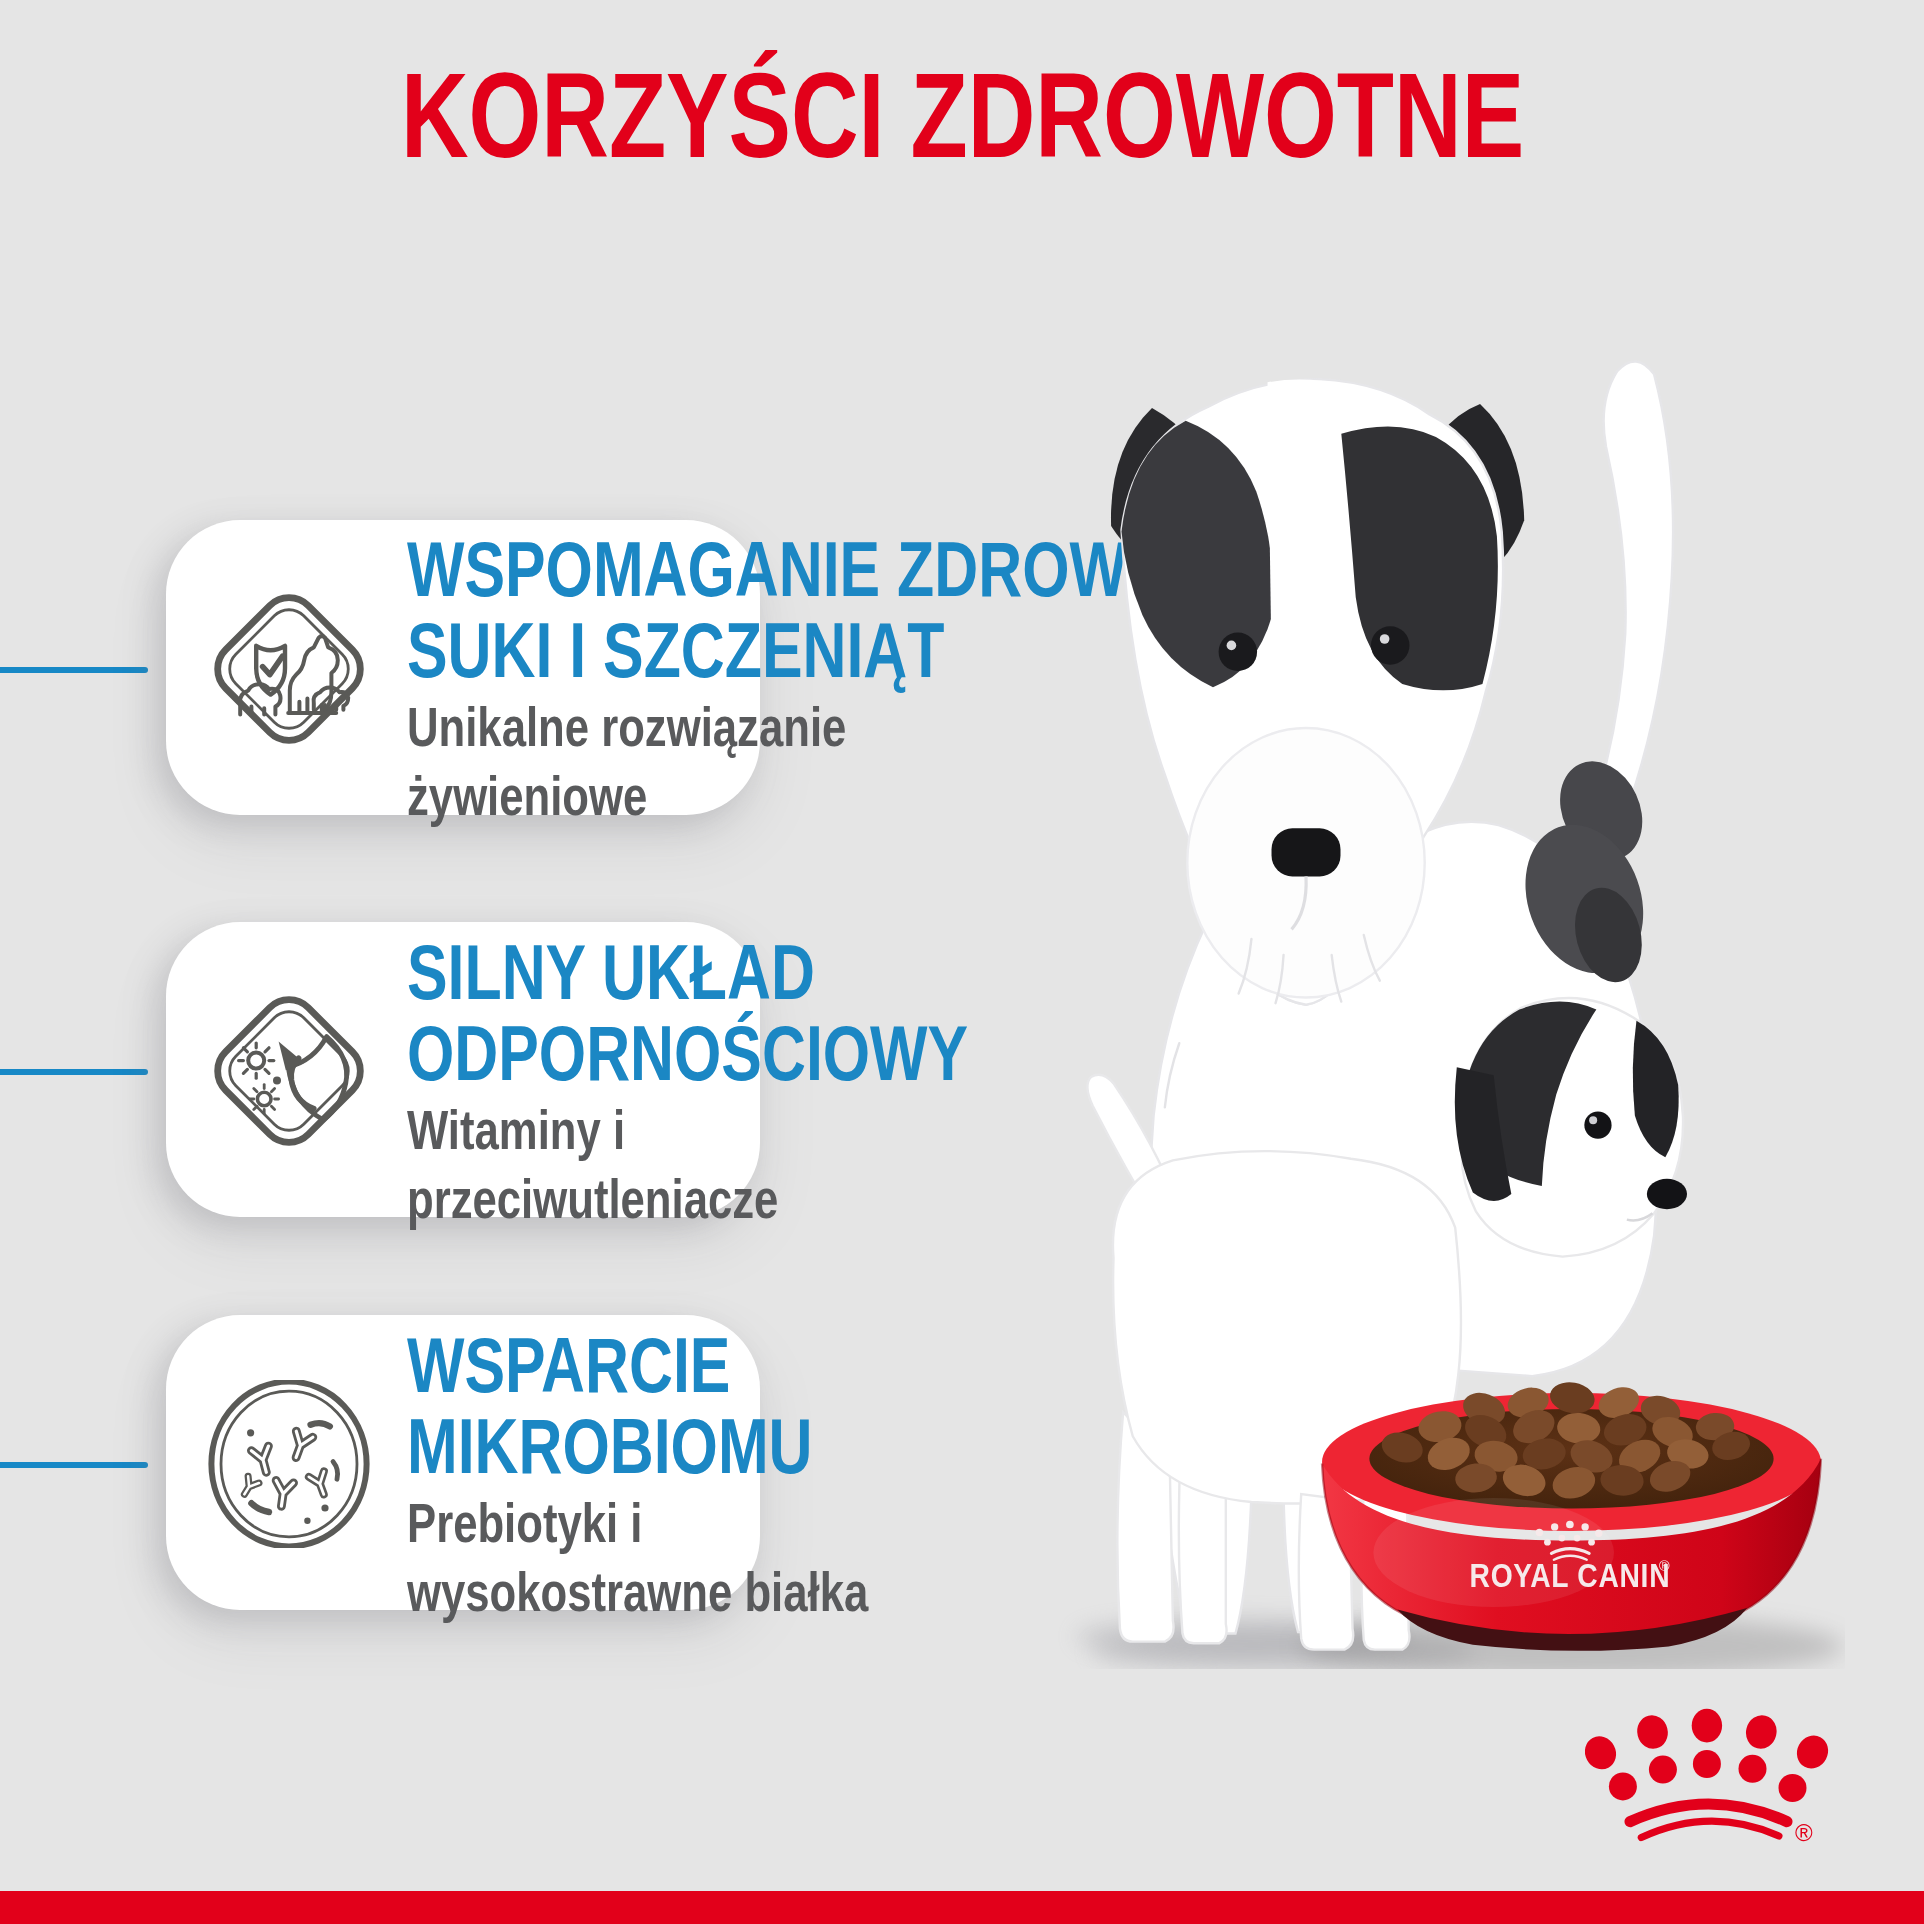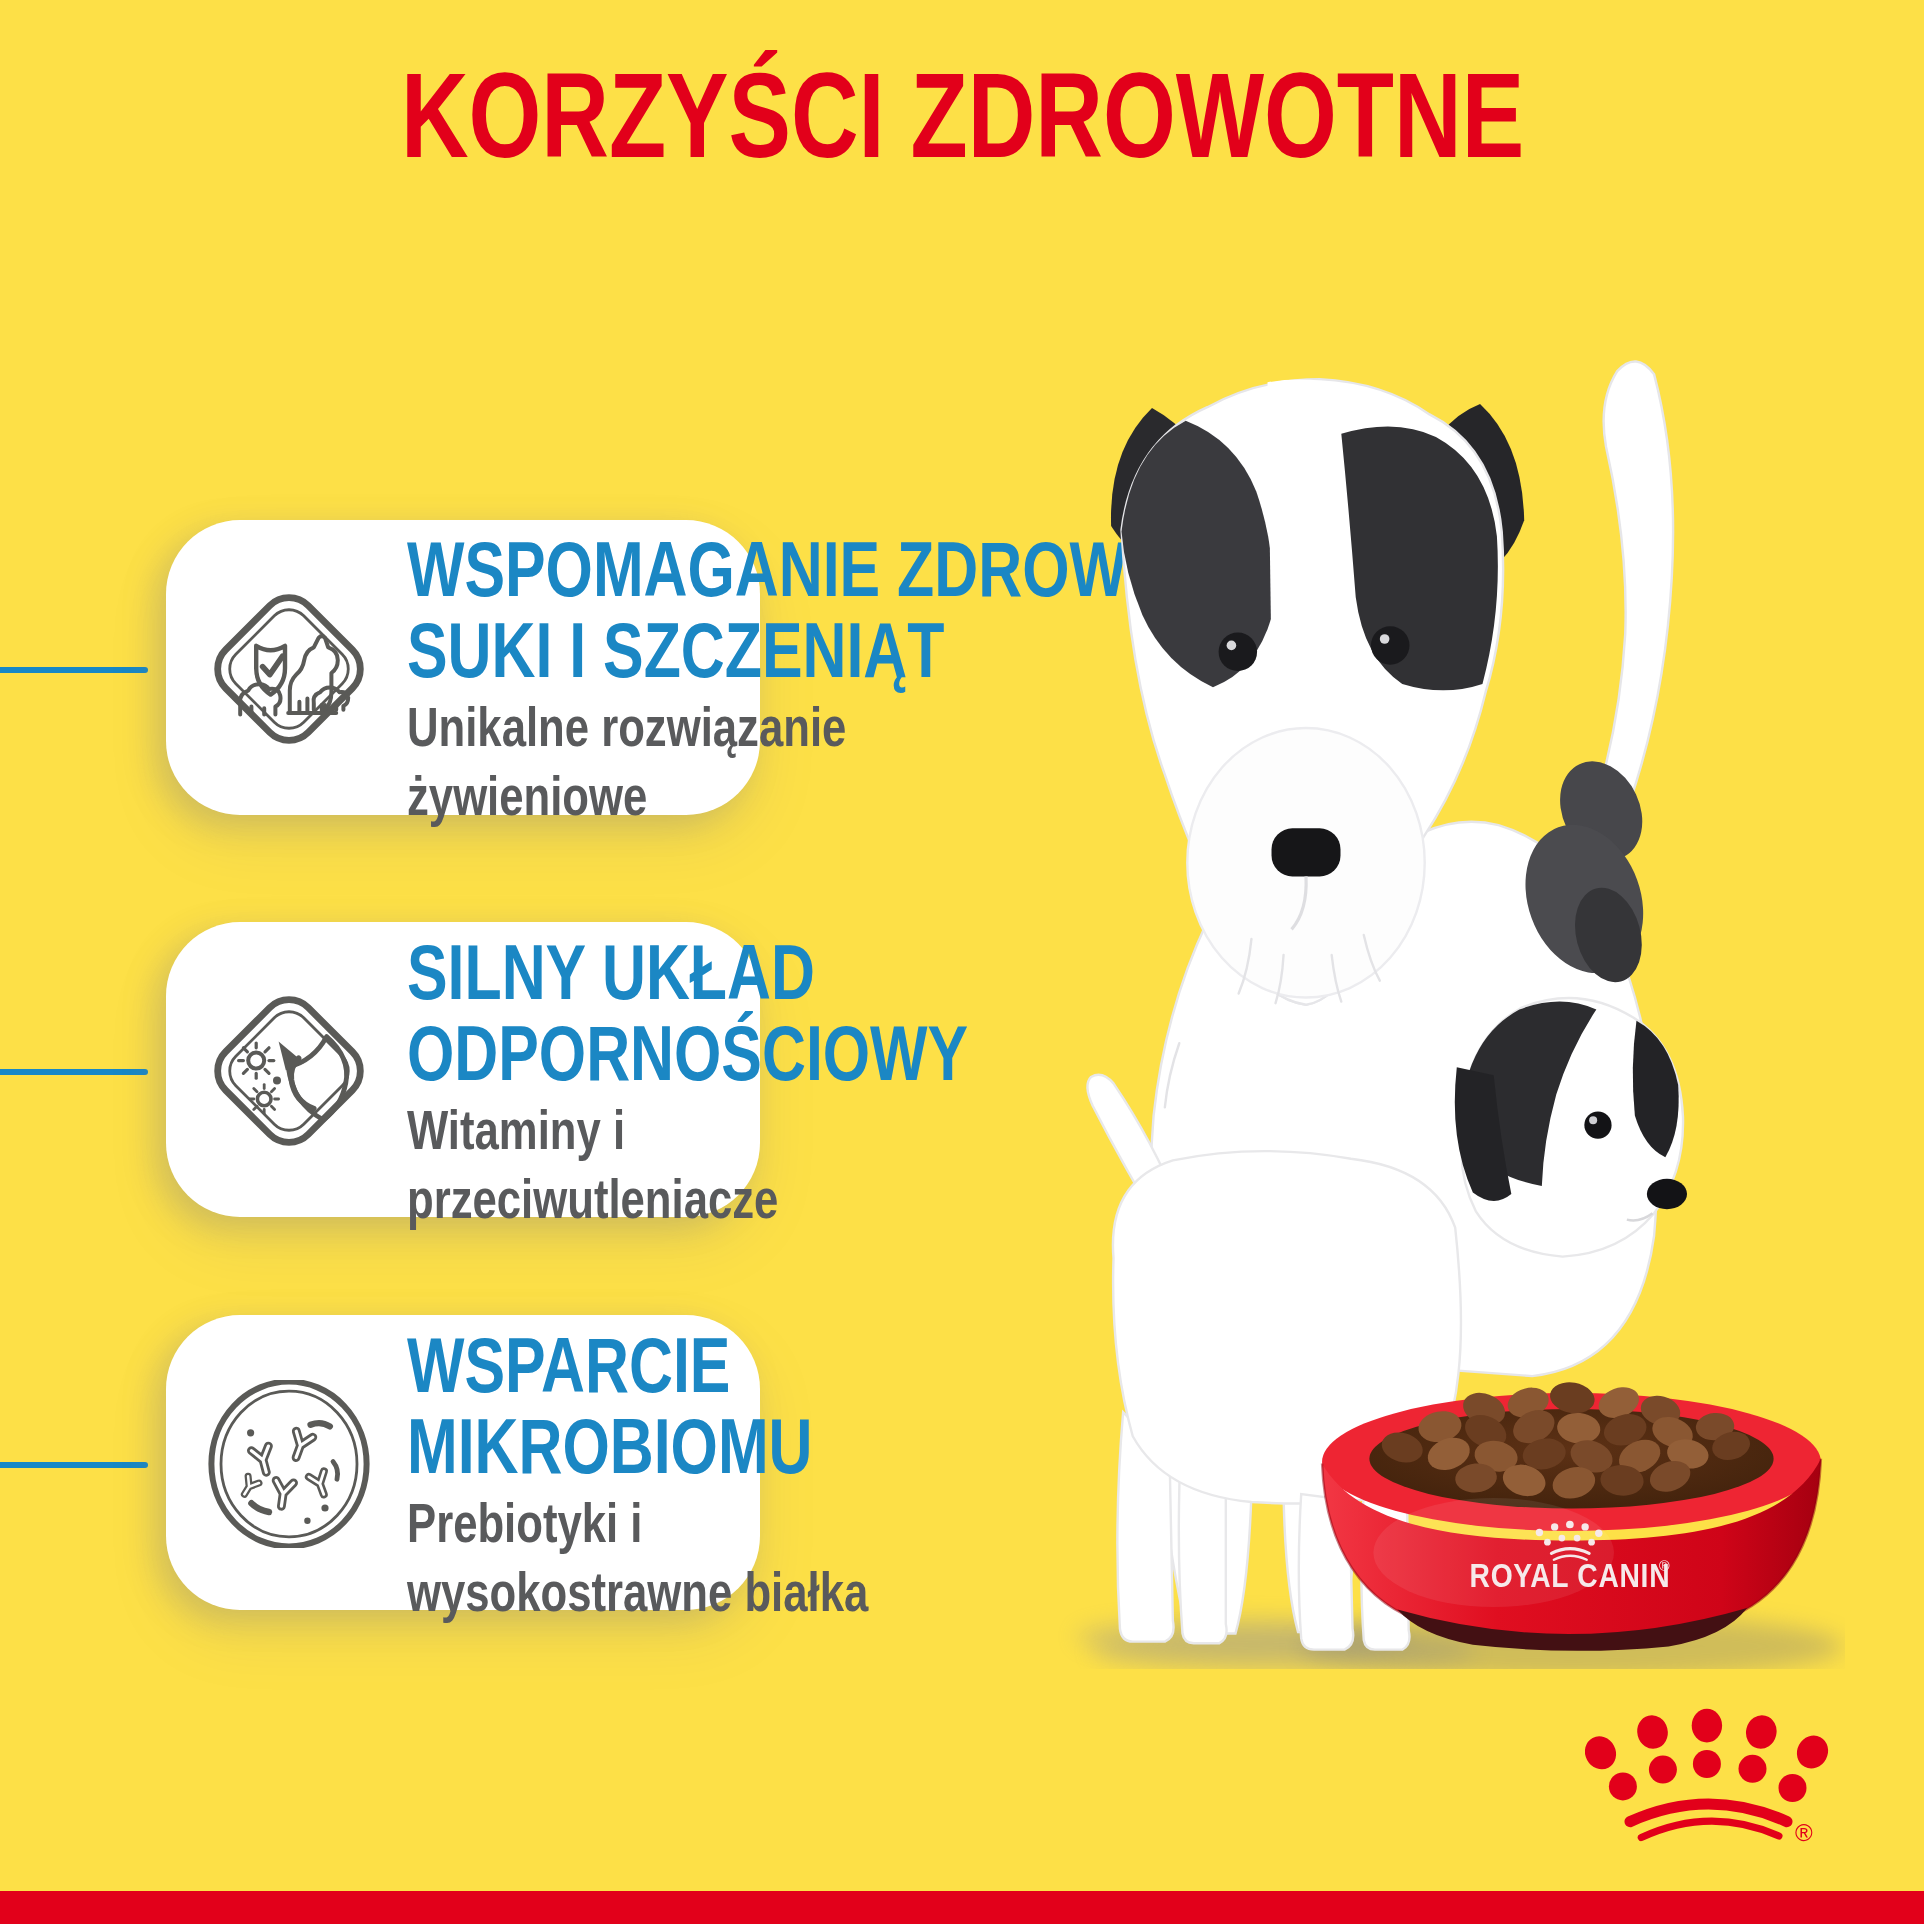--- a/index.html
+++ b/index.html
@@ -1,16 +1,16 @@
 <!DOCTYPE html>
 <html style="font-size:13px"><head>
 <meta charset="utf-8">
 <style>
   html,body{margin:0;padding:0;background:#fff;}
-  .page{position:relative;width:1925px;height:1925px;background:#fde047;overflow:hidden;
+  .page{position:relative;width:1925px;height:1925px;background:#e5e5e5;overflow:hidden;
         font-family:"Liberation Sans", sans-serif;}
   .title{position:absolute;left:0;right:0;top:46px;margin:0;text-align:center;
          font-size:120px;font-weight:bold;color:#e2001a;letter-spacing:0px;
          transform:scaleX(0.78);white-space:nowrap;}
   .connector{position:absolute;left:0;width:148px;height:6.4px;background:#1788c6;border-radius:0 3.2px 3.2px 0;}
   .c1{top:667px}.c2{top:1069px}.c3{top:1462px}
   .card{position:absolute;left:166px;width:594px;height:295px;background:#ffffff;border-radius:74px;
         box-shadow:-11.2px 9.6px 30.5px rgba(125,125,132,.26), 0 27px 56px rgba(125,125,132,.15);}
   .k1{top:520px}.k2{top:922px}.k3{top:1315px}
   .benefit-icon{position:absolute;left:205px;width:168px;height:168px;}

